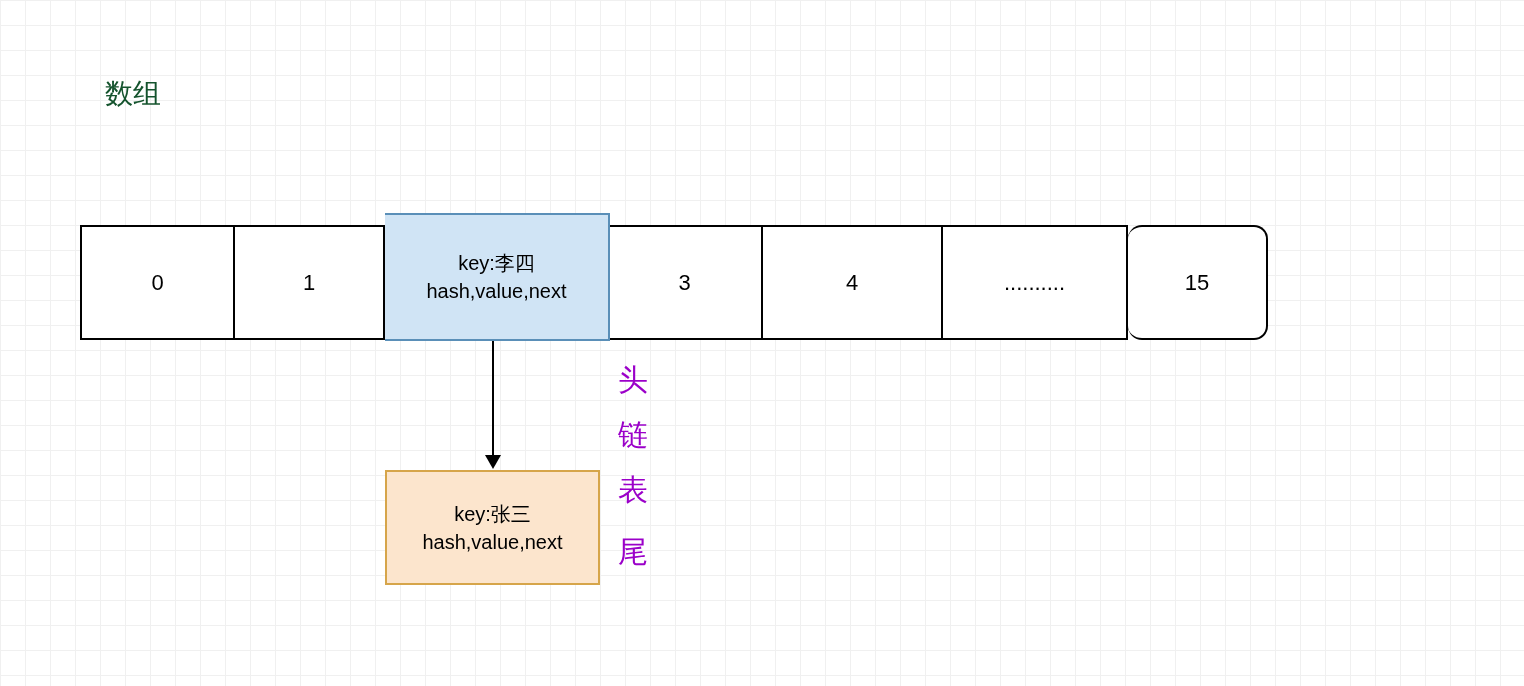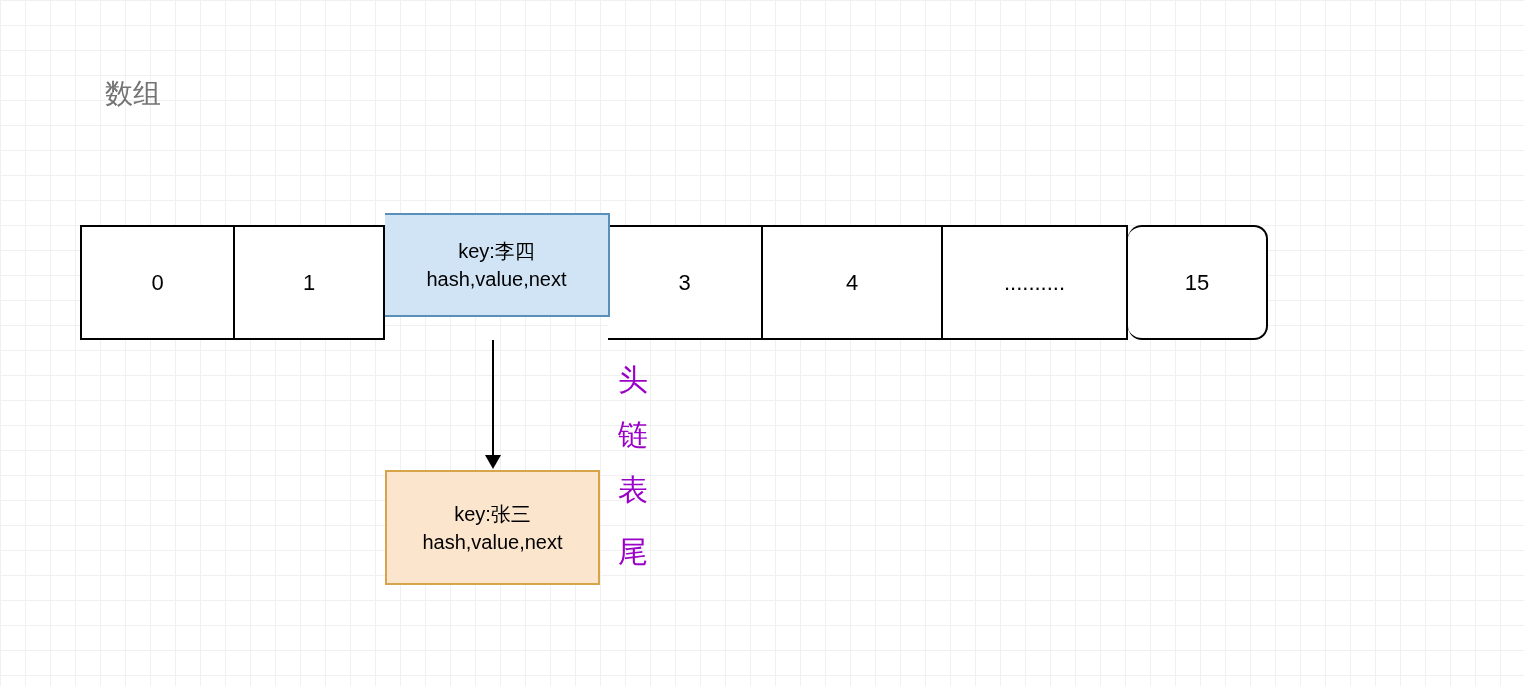--- a/index.html
+++ b/index.html
@@ -11,21 +11,21 @@
       linear-gradient(to bottom, #f0f0f0 1px, transparent 1px);
     background-size: 25px 25px;
     width: 1524px;
     height: 686px;
     position: relative;
   }
   .title {
     position: absolute;
     top: 75px;
     left: 105px;
-    color: #737373;
+    color: #14532d;
     font-size: 28px;
     font-weight: normal;
   }
   .array-container {
     position: absolute;
     top: 225px;
     left: 80px;
     display: flex;
     height: 115px;
   }
@@ -43,21 +43,21 @@
   .cell-0 { width: 155px; }
   .cell-1 { width: 150px; }
   .cell-2 {
     width: 225px;
     background: #d0e4f5;
     border: 2px solid #5a8fb8;
     font-size: 20px;
     line-height: 1.4;
     margin-top: -12px;
     margin-bottom: -2px;
-    height: 104px;
+    height: 128px;
     z-index: 2;
   }
   .cell-3 { width: 155px; border-left: none; margin-left: -2px;}
   .cell-4 { width: 180px; }
   .cell-5 { width: 185px; }
   .cell-6 { width: 140px; border-radius: 14px; }
   .arrow-wrap {
     position: absolute;
     top: 340px;
     left: 492px;

